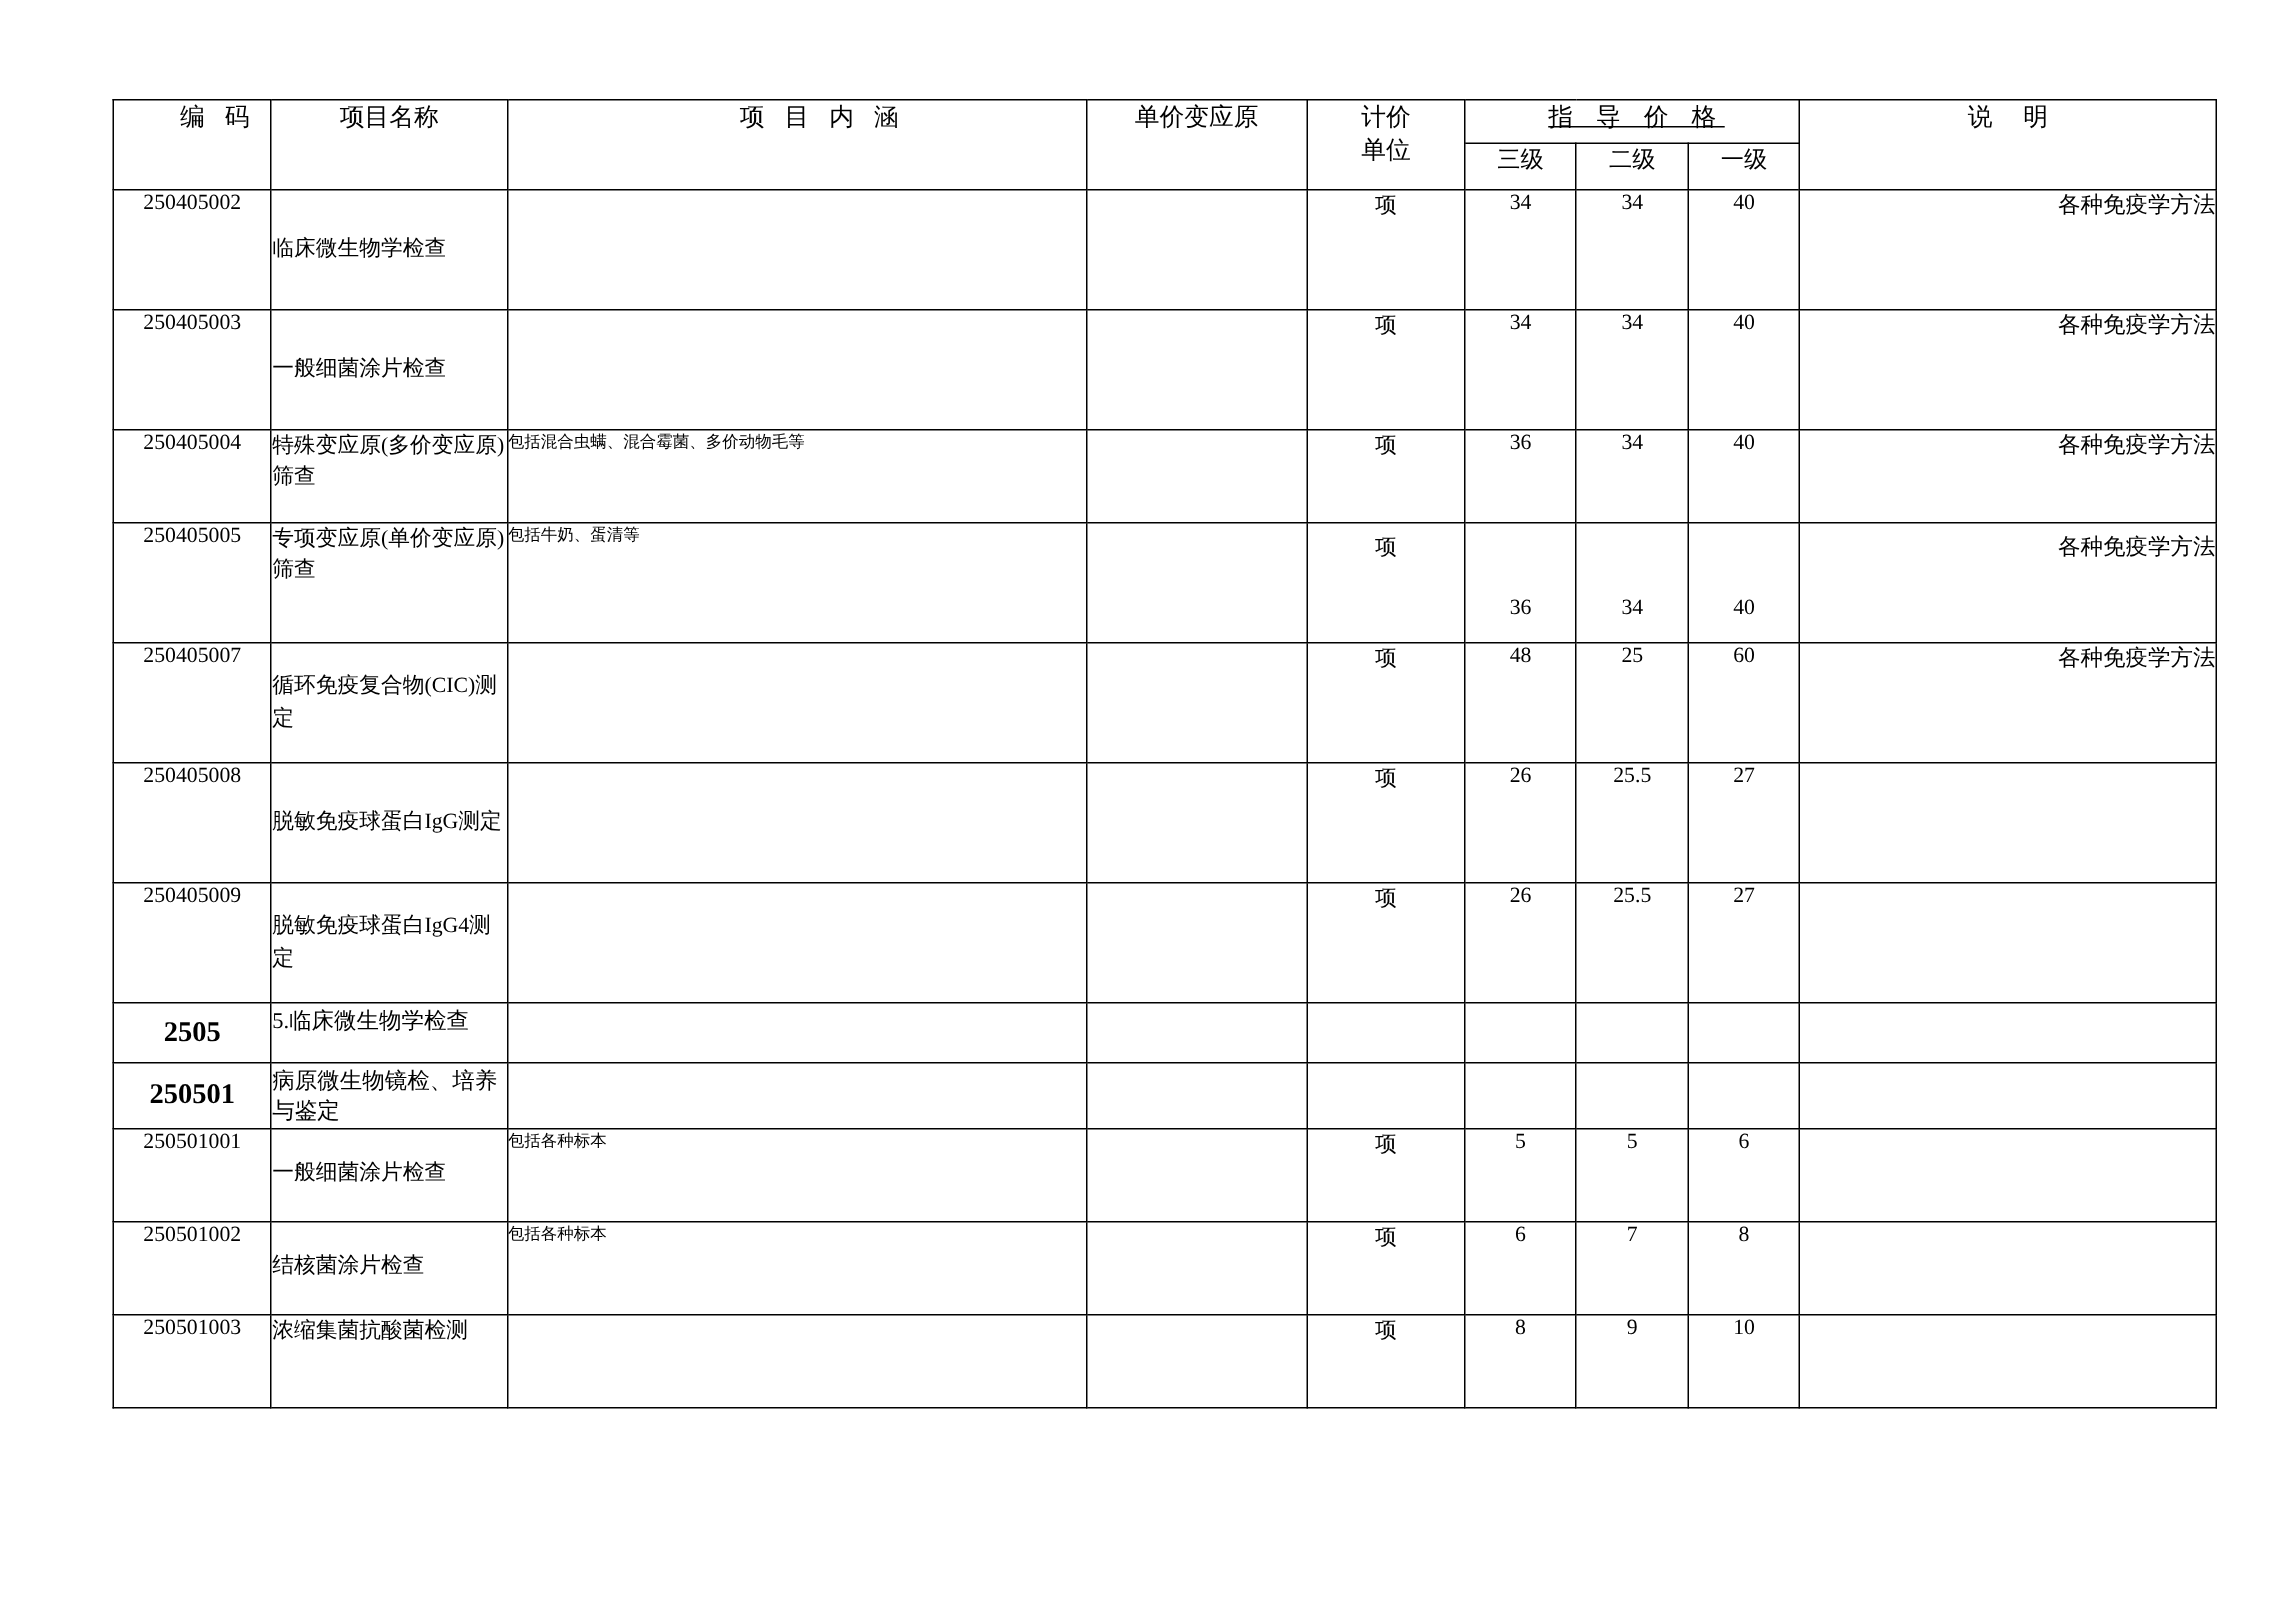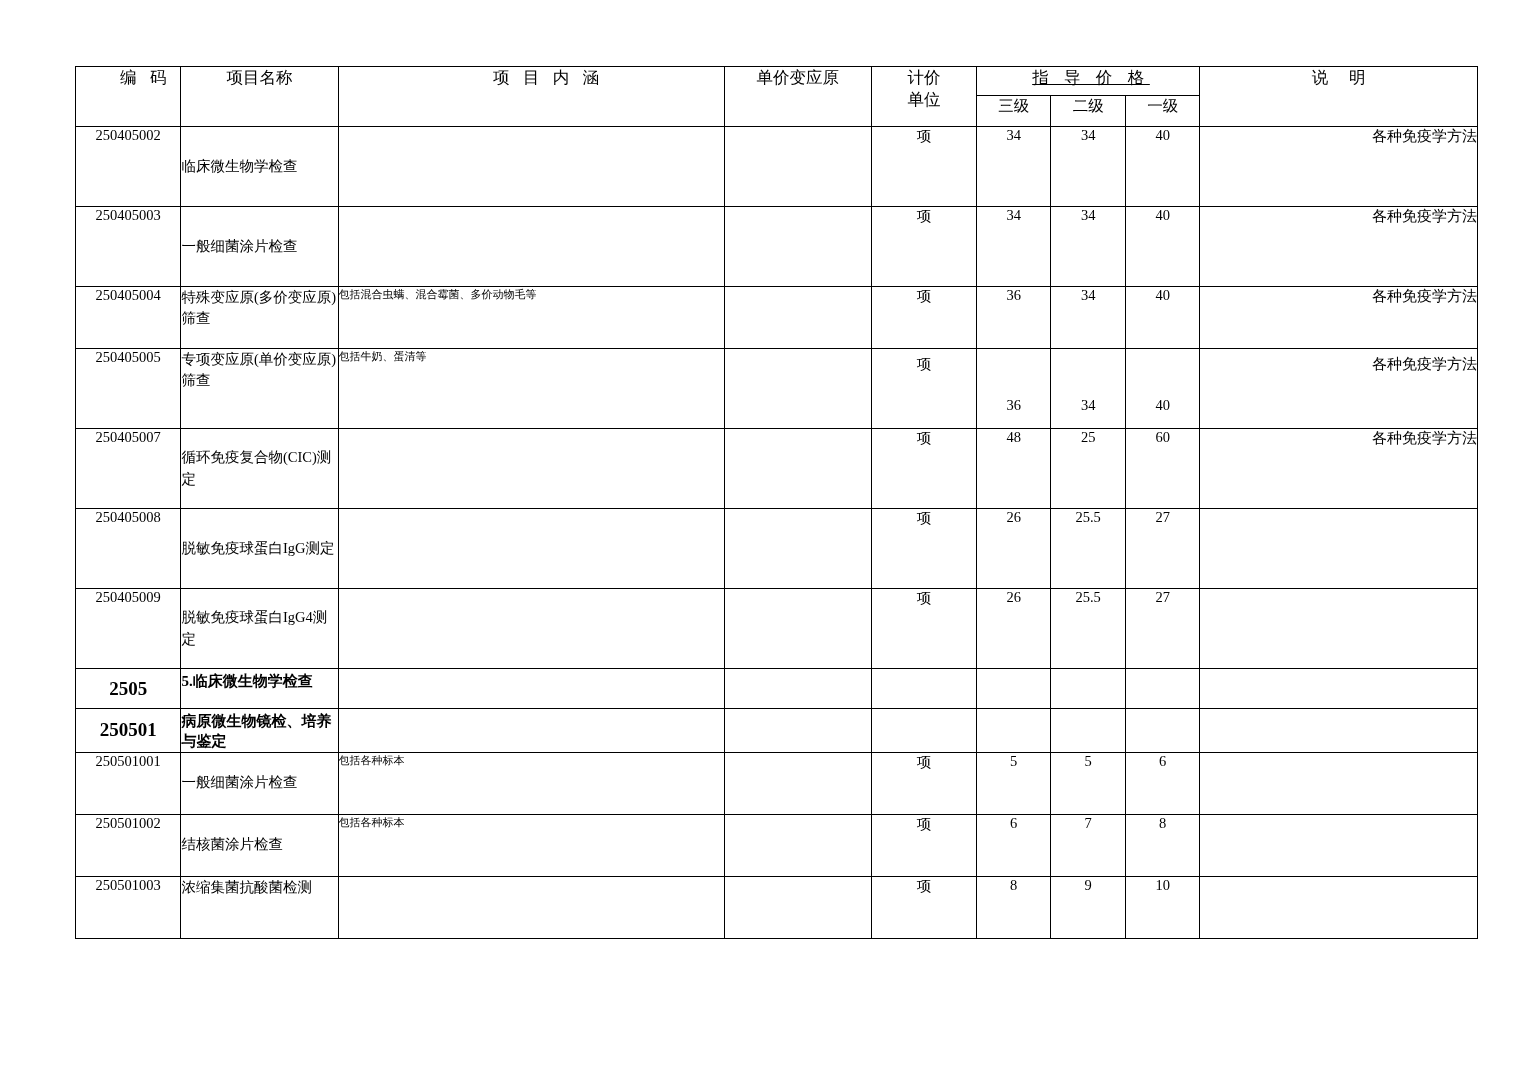--- a/index.html
+++ b/index.html
@@ -86,21 +86,21 @@
     padding: 6px 2px 0 5px;
     font-size: 14.5px;
     line-height: 1.45;
     vertical-align: top;
   }
   td.name.mid {
     vertical-align: middle;
     padding-top: 0;
   }
   td.name.bold {
-    font-weight: bold;
+    font-weight: normal;
     font-size: 15px;
     line-height: 1.35;
     padding-top: 2px;
   }
   td.content {
     text-align: left;
     padding: 6px 2px 0 5px;
     font-size: 11px;
     vertical-align: top;
   }

